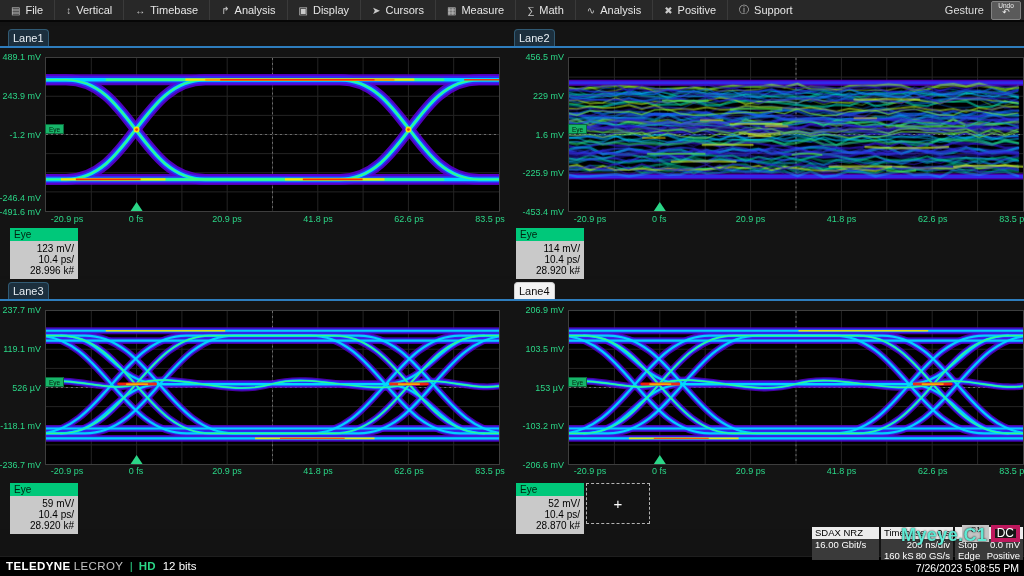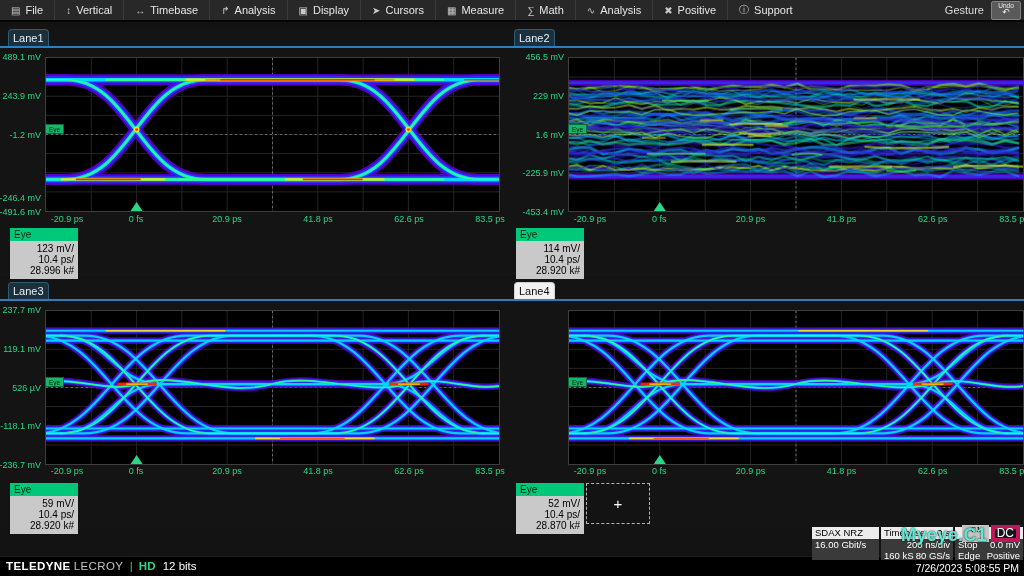--- a/index.html
+++ b/index.html
@@ -458,20 +458,27 @@
           <div>59 mV/</div>
           <div>10.4 ps/</div>
           <div>28.920 k#</div>
         </div>
       </div>
     </section>
     <section class="panel" style="left: 506px; top: 279px; width: 518px; height: 250px;">
       <div class="tabstrip">
         <div class="tab active">Lane4</div>
       </div>
+      <div class="ylabels" style="left: 0px; top: 31px; width: 62px; height: 155px;">
+        <span class="ylabel" style="top: 0%;">206.9 mV</span>
+        <span class="ylabel" style="top: 25%;">103.5 mV</span>
+        <span class="ylabel" style="top: 50%;">153 µV</span>
+        <span class="ylabel" style="top: 75%;">-103.2 mV</span>
+        <span class="ylabel" style="top: 100%;">-206.6 mV</span>
+      </div>
       <div class="plot" style="left: 62px; top: 31px; width: 456px; height: 155px;">
         <svg viewBox="0 0 455 155" preserveAspectRatio="none">
           <line x1="45.5" y1="0" x2="45.5" y2="155" stroke="#242424" stroke-width="1"></line>
           <line x1="91" y1="0" x2="91" y2="155" stroke="#242424" stroke-width="1"></line>
           <line x1="136.5" y1="0" x2="136.5" y2="155" stroke="#242424" stroke-width="1"></line>
           <line x1="182" y1="0" x2="182" y2="155" stroke="#242424" stroke-width="1"></line>
           <line x1="227.5" y1="0" x2="227.5" y2="155" stroke="#242424" stroke-width="1"></line>
           <line x1="273" y1="0" x2="273" y2="155" stroke="#242424" stroke-width="1"></line>
           <line x1="318.5" y1="0" x2="318.5" y2="155" stroke="#242424" stroke-width="1"></line>
           <line x1="364" y1="0" x2="364" y2="155" stroke="#242424" stroke-width="1"></line>

